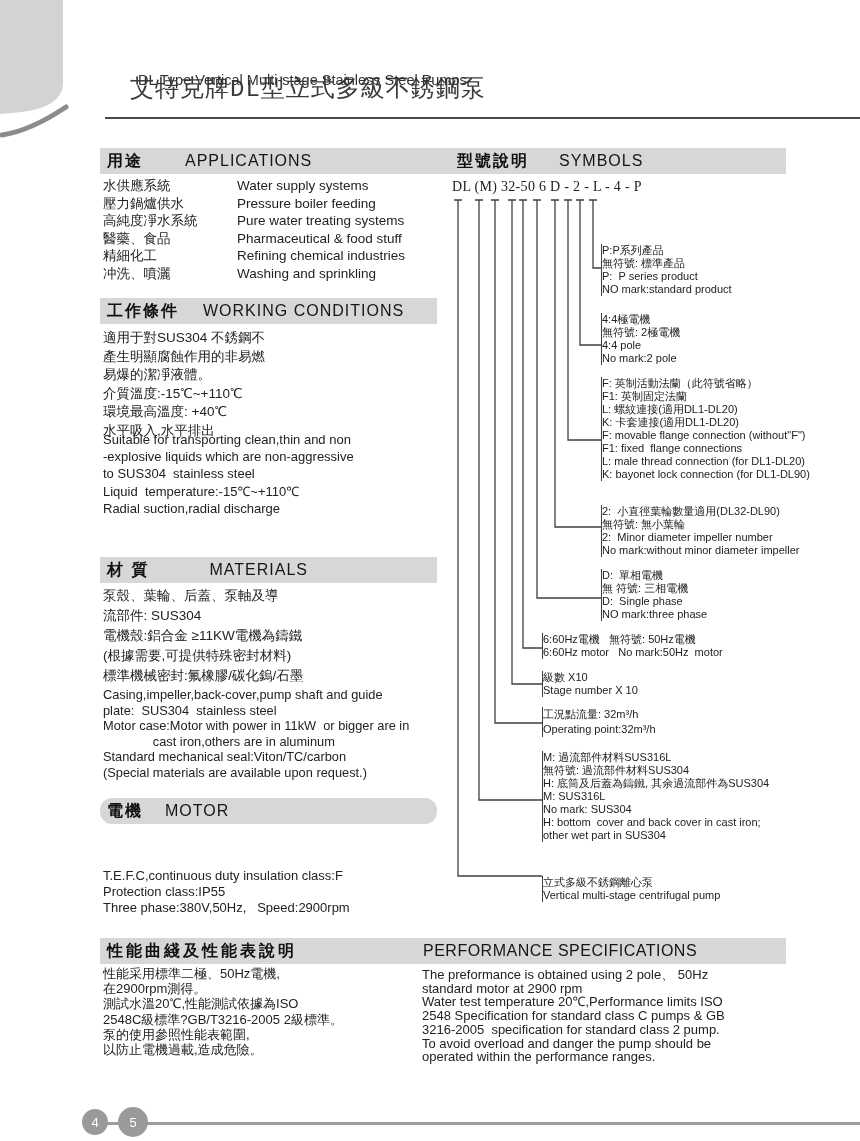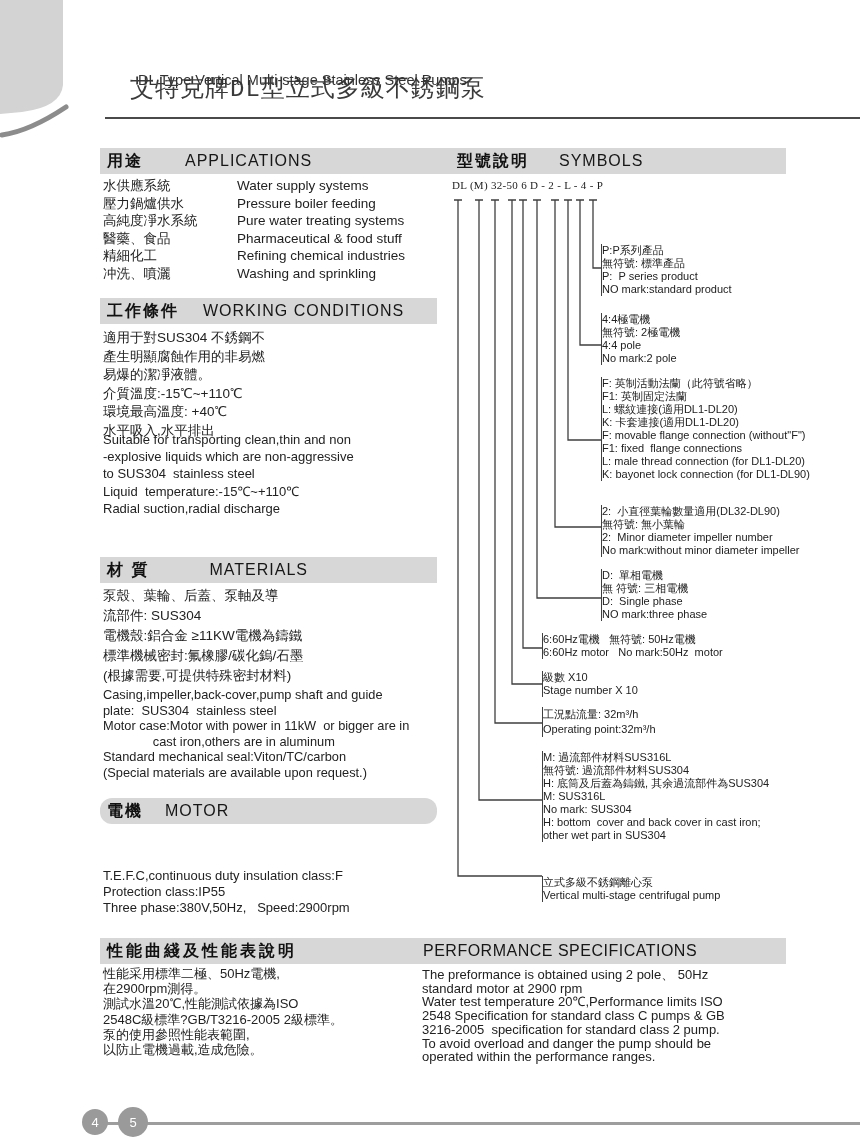--- a/index.html
+++ b/index.html
@@ -12,21 +12,21 @@
   .sec-bar{position:absolute;height:26px;background:#d7d7d7;display:flex;align-items:center;}
   .sec-bar .zh{font-size:16px;font-weight:600;color:#111;padding-left:7px;letter-spacing:2px;white-space:pre;}
   .sec-bar .en{font-size:16px;color:#161616;letter-spacing:1px;white-space:pre;}
   .lines{position:absolute;white-space:pre;}
   .lines div{white-space:pre;}
   .zh13{font-size:13.5px;line-height:18.5px;color:#222;}
   .en13{font-size:13px;line-height:17.2px;color:#222;}
   .app-row{display:flex;font-size:13.5px;line-height:17.6px;color:#222;}
   .app-row .c1{width:134px;white-space:pre;}
   .app-row .c2{white-space:pre;}
-  .code{position:absolute;font-family:"Liberation Serif", serif;font-size:11px;color:#222;
+  .code{position:absolute;font-family:"Liberation Serif", serif;font-size:14px;color:#222;
         letter-spacing:0.3px;white-space:pre;}
   .sym-block{position:absolute;font-size:11px;line-height:13px;color:#222;
              border-left:1.2px solid #3f3f3f;white-space:nowrap;}
   .sym-block div{white-space:pre;}
   .perf-zh{font-size:13px;line-height:15.2px;color:#222;}
   .perf-en{font-size:13px;line-height:13.7px;color:#222;}
   .badge{position:absolute;border-radius:50%;background:#9a9a9a;color:#fff;
          display:flex;align-items:center;justify-content:center;font-size:13px;}
 </style>
 </head>
@@ -78,21 +78,21 @@
     <span class="zh">工作條件</span>
     <span class="en" style="margin-left:24px;">WORKING CONDITIONS</span>
   </div>
   <div class="lines zh13 abs" style="left:103px;top:329px;"><div>適用于對SUS304 不銹鋼不</div><div>產生明顯腐蝕作用的非易燃</div><div>易爆的潔凈液體。</div><div>介質溫度:-15℃~+110℃</div><div>環境最高溫度: +40℃</div><div>水平吸入,水平排出</div></div>
   <div class="lines en13 abs" style="left:103px;top:431px;"><div>Suitable for transporting clean,thin and non</div><div>-explosive liquids which are non-aggressive</div><div>to SUS304  stainless steel</div><div>Liquid  temperature:-15℃~+110℃</div><div>Radial suction,radial discharge</div></div>
 
   <div class="sec-bar" style="left:100px;top:557px;width:337px;">
     <span class="zh">材 質</span>
     <span class="en" style="margin-left:60px;">MATERIALS</span>
   </div>
-  <div class="lines abs" style="left:103px;top:586px;font-size:13.5px;line-height:20px;color:#222;"><div>泵殼、葉輪、后蓋、泵軸及導</div><div>流部件: SUS304</div><div>電機殼:鋁合金 ≥11KW電機為鑄鐵</div><div>標準機械密封:氟橡膠/碳化鎢/石墨</div><div>(根據需要,可提供特殊密封材料)</div></div>
+  <div class="lines abs" style="left:103px;top:586px;font-size:13.5px;line-height:20px;color:#222;"><div>泵殼、葉輪、后蓋、泵軸及導</div><div>流部件: SUS304</div><div>電機殼:鋁合金 ≥11KW電機為鑄鐵</div><div>(根據需要,可提供特殊密封材料)</div><div>標準機械密封:氟橡膠/碳化鎢/石墨</div></div>
   <div class="lines abs" style="left:103px;top:687px;font-size:12.8px;line-height:15.5px;color:#222;"><div>Casing,impeller,back-cover,pump shaft and guide</div><div>plate:  SUS304  stainless steel</div><div>Motor case:Motor with power in 11kW  or bigger are in</div><div>              cast iron,others are in aluminum</div><div>Standard mechanical seal:Viton/TC/carbon</div><div>(Special materials are available upon request.)</div></div>
 
   <div class="sec-bar" style="left:100px;top:798px;width:337px;border-radius:12px;">
     <span class="zh">電機</span>
     <span class="en" style="margin-left:22px;">MOTOR</span>
   </div>
   <div class="lines abs" style="left:103px;top:868px;font-size:13px;line-height:16px;color:#222;"><div>T.E.F.C,continuous duty insulation class:F</div><div>Protection class:IP55</div><div>Three phase:380V,50Hz,   Speed:2900rpm</div></div>
 
   <div class="sec-bar" style="left:450px;top:148px;width:336px;">
     <span class="zh">型號說明</span>

